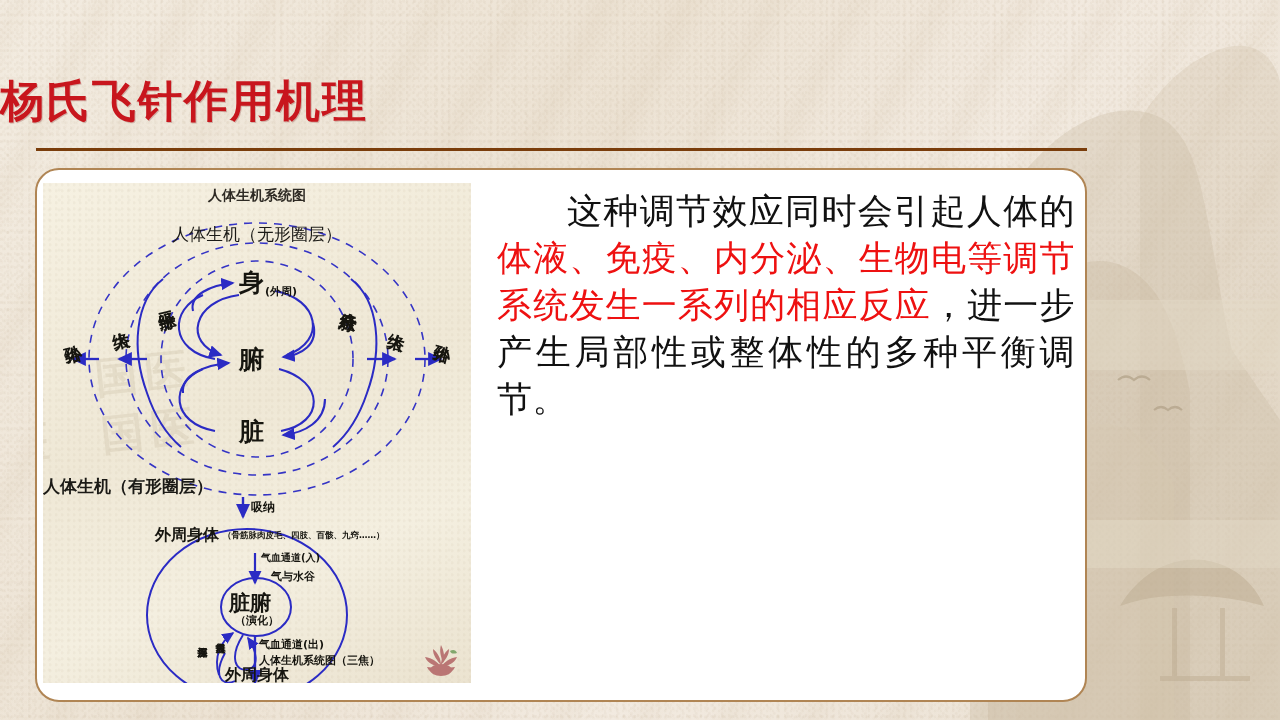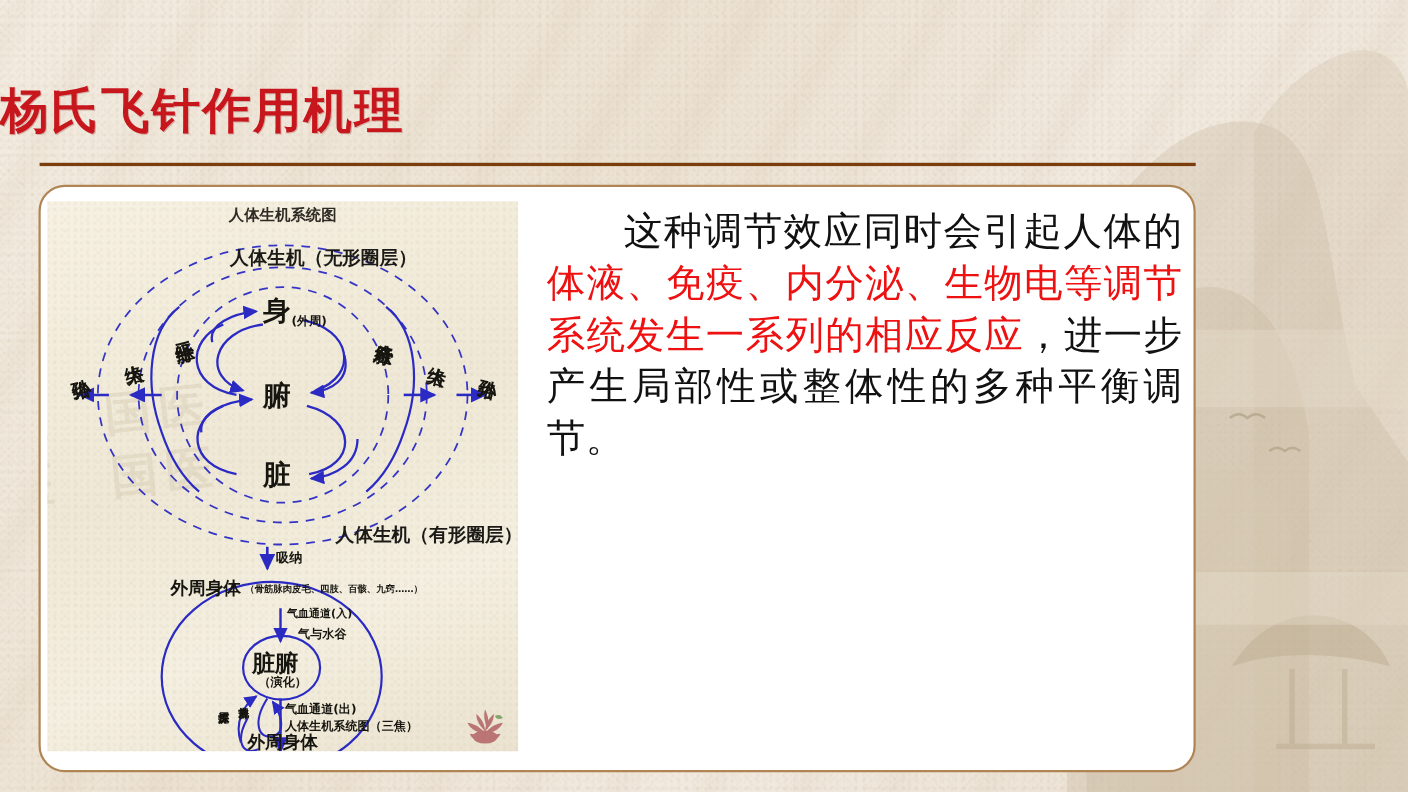--- a/index.html
+++ b/index.html
@@ -235,36 +235,36 @@
           </g>
 
           <g stroke="#2b2bc4" stroke-width="2.4" marker-end="url(#ar)">
             <line x1="212" y1="506" x2="212" y2="520"></line>
           </g>
         </svg>
       </div>
 
       <div style="position:absolute;left:0;top:4px;width:428px;text-align:center;font-size:14px;font-weight:bold;color:#2e2a24;">人体生机系统图</div>
 
-      <div style="position:absolute;left:0;top:40px;width:428px;text-align:center;font-size:17px;font-weight:bold;color:#1b1a16;padding-left:37px;">人体生机（无形圈层）</div>
+      <div style="position:absolute;left:0;top:40px;width:428px;text-align:center;font-size:17px;font-weight:normal;color:#1b1a16;">人体生机（无形圈层）</div>
 
       <div style="position:absolute;left:196px;top:83px;font-size:25px;font-weight:bold;color:#16150f;">身</div>
       <div style="position:absolute;left:222px;top:101px;font-size:11px;font-weight:bold;color:#16150f;">(外周)</div>
       <div style="position:absolute;left:196px;top:160px;font-size:25px;font-weight:bold;color:#16150f;">腑</div>
       <div style="position:absolute;left:196px;top:232px;font-size:25px;font-weight:bold;color:#16150f;">脏</div>
 
       <div style="position:absolute;left:108px;top:116px;font-size:17px;font-weight:bold;color:#16150f;writing-mode:vertical-rl;transform:rotate(-14deg);">十二经脉</div>
       <div style="position:absolute;left:62px;top:136px;font-size:17px;font-weight:bold;color:#16150f;writing-mode:vertical-rl;transform:rotate(-14deg);">大络</div>
       <div style="position:absolute;left:14px;top:150px;font-size:17px;font-weight:bold;color:#16150f;writing-mode:vertical-rl;transform:rotate(-14deg);">孙络</div>
 
       <div style="position:absolute;left:300px;top:118px;font-size:17px;font-weight:bold;color:#16150f;writing-mode:vertical-rl;transform:rotate(14deg);">奇经八脉</div>
       <div style="position:absolute;left:348px;top:138px;font-size:17px;font-weight:bold;color:#16150f;writing-mode:vertical-rl;transform:rotate(14deg);">大络</div>
       <div style="position:absolute;left:394px;top:150px;font-size:17px;font-weight:bold;color:#16150f;writing-mode:vertical-rl;transform:rotate(14deg);">孙络</div>
 
-      <div style="position:absolute;left:0;top:292px;width:432px;text-align:right;font-size:17px;font-weight:bold;color:#1b1a16;">人体生机（有形圈层）</div>
+      <div style="position:absolute;left:0;top:292px;width:432px;text-align:left;font-size:17px;font-weight:bold;color:#1b1a16;">人体生机（有形圈层）</div>
       <div style="position:absolute;left:208px;top:316px;font-size:12px;font-weight:bold;color:#16150f;">吸纳</div>
 
       <div style="position:absolute;left:112px;top:342px;font-size:16px;font-weight:bold;color:#16150f;">外周身体</div>
       <div style="position:absolute;left:180px;top:347px;font-size:8.5px;font-weight:bold;color:#16150f;white-space:nowrap;">（骨筋脉肉皮毛、四肢、百骸、九窍……）</div>
 
       <div style="position:absolute;left:218px;top:368px;font-size:10px;font-weight:bold;color:#16150f;white-space:nowrap;">气血通道(入)</div>
       <div style="position:absolute;left:228px;top:386px;font-size:11px;font-weight:bold;color:#16150f;white-space:nowrap;text-align:right;">气与水谷</div>
 
       <div style="position:absolute;left:186px;top:406px;font-size:21px;font-weight:bold;color:#16150f;">脏腑</div>
       <div style="position:absolute;left:192px;top:430px;font-size:11px;font-weight:bold;color:#16150f;">（演化）</div>

